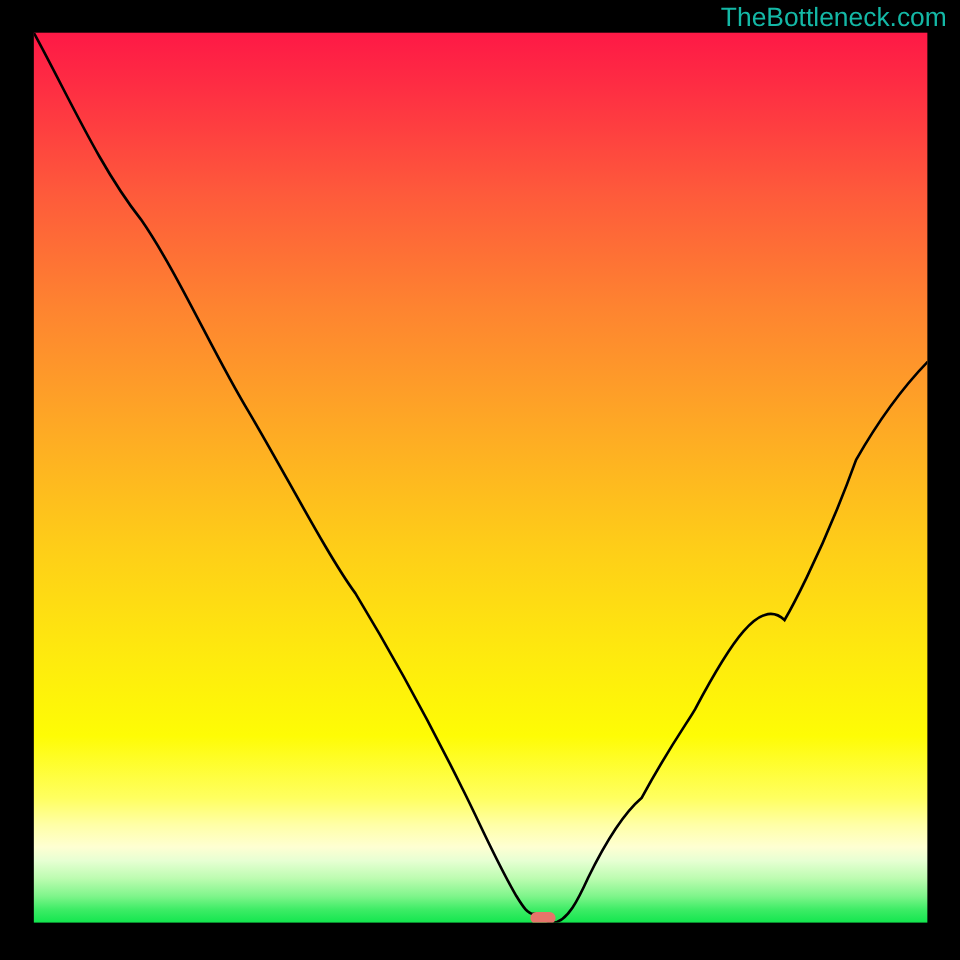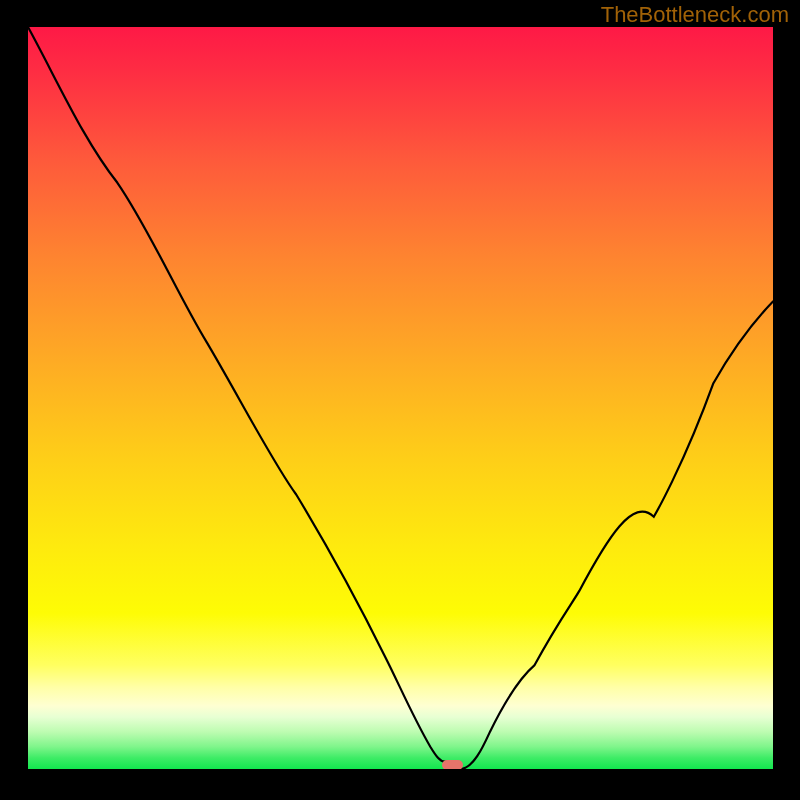--- a/index.html
+++ b/index.html
@@ -63,21 +63,21 @@
     stroke-width: 2.2;
     stroke-linecap: round;
   }
   .marker {
     fill: #e6746a;
   }
   .watermark {
     position: absolute;
     top: 2px;
     right: 11px;
-    color: #a16207;
+    color: #14b8a6;
     font-family: Arial, Helvetica, sans-serif;
     font-size: 22px;
     font-weight: normal;
     letter-spacing: 0px;
     text-align: center;
   }
 </style>
 </head>
 <body>
 

